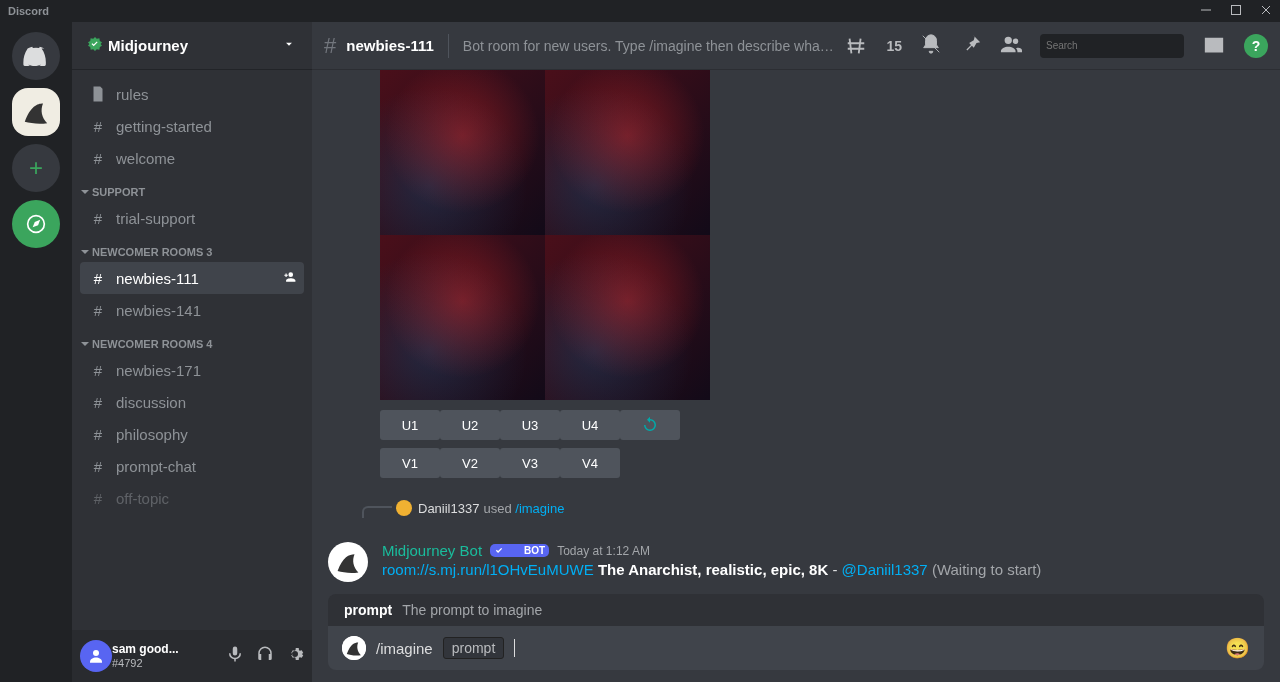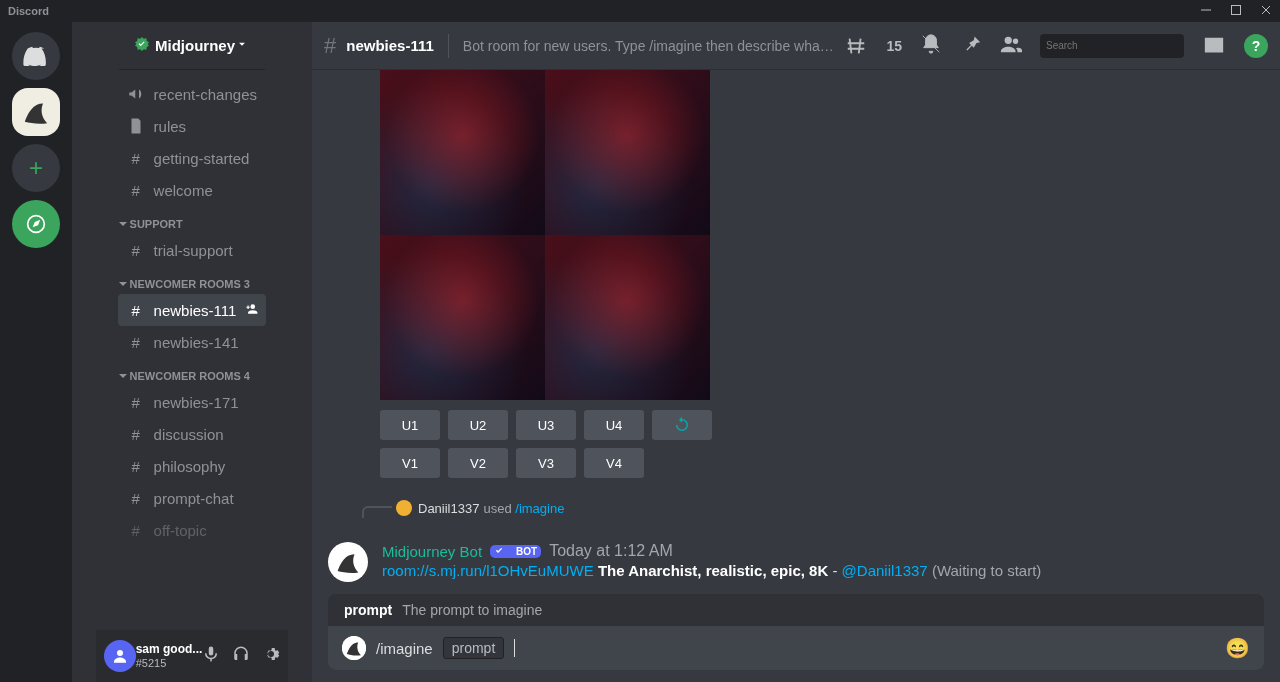--- a/index.html
+++ b/index.html
@@ -56,21 +56,20 @@
   color: #3ba55d; font-size: 24px; font-weight: 500;
 }
 .server-icon.compass {
   background: #3ba55d; color: #fff;
 }
 .channels-col {
   width: 240px;
   background: #2f3136;
   display: flex;
   flex-direction: column;
-  align-items: center;
 }
 .server-header {
   height: 48px;
   padding: 0 16px;
   display: flex; align-items: center;
   border-bottom: 1px solid #222428;
   color: #fff; font-weight: 600; font-size: 15px;
 }
 .server-header .chev { margin-left: auto; }
 .channel-scroll {
@@ -168,21 +167,21 @@
   position: relative;
   overflow: hidden;
 }
 .grid-cell::before {
   content: "";
   position: absolute; inset: 0;
   background: radial-gradient(circle at 50% 40%, rgba(255,50,50,0.35), transparent 60%),
               radial-gradient(circle at 30% 70%, rgba(20,80,120,0.4), transparent 60%);
 }
 .btn-row {
-  display: flex; gap: 8px;
+  display: flex; 
   margin-left: 52px; margin-top: 10px;
 }
 .mj-btn {
   background: #4f545c;
   color: #fff;
   border: none;
   border-radius: 3px;
   width: 60px; height: 30px;
   font-size: 13px; font-weight: 500;
   display: flex; align-items: center; justify-content: center;
@@ -213,23 +212,23 @@
   background: #f0b132; margin-right: 6px;
 }
 .reply-line .ruser { color: #dcddde; font-weight: 500; margin-right: 4px; }
 .reply-line .rcmd { color: #00aff4; }
 .msg-header { display: flex; align-items: center; gap: 8px; }
 .msg-header .botname { color: #1abc9c; font-weight: 500; font-size: 15px; }
 .bot-tag {
   background: #5865f2; color: #fff;
   font-size: 10px; font-weight: 600;
   padding: 1px 4px; border-radius: 5px;
-  display: flex; align-items: center; gap: 12px;
-}
-.msg-header .ts { color: #a3a6aa; font-size: 16px; }
+  display: flex; align-items: center; gap: 20px;
+}
+.msg-header .ts { color: #a3a6aa; font-size: 12px; }
 .msg-content { font-size: 15px; margin-top: 2px; }
 .msg-content .link { color: #00aff4; }
 .msg-content .bold { font-weight: 700; color: #fff; }
 .msg-content .mention { color: #00aff4; }
 .msg-content .status { color: #a3a6aa; }
 .compose-area { padding: 0 16px 12px 16px; }
 .prompt-hint {
   background: #2f3136;
   border-radius: 8px 8px 0 0;
   padding: 8px 16px;
@@ -330,28 +329,20 @@
       <span class="chev">
         <svg width="14" height="14" viewBox="0 0 24 24">
             <path fill="#fff" d="M7 10l5 5 5-5z"></path>
           </svg>
       </span>
     </div>
     <div class="channel-scroll">
       <div class="channel-item">
         <span class="ch-icon">
           <svg width="18" height="18" viewBox="0 0 24 24">
-              <path fill="currentColor" d="M3 10v4h3l5 4V6l-5 4H3zm13-4v12c2-1 3-3.5 3-6s-1-5-3-6z"></path>
-            </svg>
-        </span>
-        <span>recent-changes</span>
-      </div>
-      <div class="channel-item">
-        <span class="ch-icon">
-          <svg width="18" height="18" viewBox="0 0 24 24">
               <path fill="currentColor" d="M6 2h9l3 3v17H6V2zm2 6h8v2H8V8zm0 4h8v2H8v-2z"></path>
             </svg>
         </span>
         <span>rules</span>
       </div>
       <div class="channel-item">
         <span class="ch-icon">#</span>
         <span>getting-started</span>
       </div>
       <div class="channel-item">
@@ -420,21 +411,21 @@
     </div>
     <div class="user-panel">
       <div class="avatar">
         <svg width="18" height="18" viewBox="0 0 24 24">
             <circle cx="12" cy="8" r="4" fill="#fff"></circle>
             <path fill="#fff" d="M4 20c0-4 4-6 8-6s8 2 8 6v1H4v-1z"></path>
           </svg>
       </div>
       <div class="uinfo">
         <span class="uname">sam good...</span>
-        <span class="utag">#5215</span>
+        <span class="utag">#4792</span>
       </div>
       <div class="uicons">
         <span>
           <svg width="18" height="18" viewBox="0 0 24 24">
               <path fill="currentColor" d="M12 2a3 3 0 013 3v6a3 3 0 01-6 0V5a3 3 0 013-3zm6 9a6 6 0 01-12 0H4a8 8 0 007 7.9V22h2v-3.1A8 8 0 0020 11h-2z"></path>
             </svg>
         </span>
         <span>
           <svg width="18" height="18" viewBox="0 0 24 24">
               <path fill="currentColor" d="M12 2a9 9 0 00-9 9v7a2 2 0 002 2h2v-8H5v-1a7 7 0 0114 0v1h-2v8h2a2 2 0 002-2v-7a9 9 0 00-9-9z"></path>

